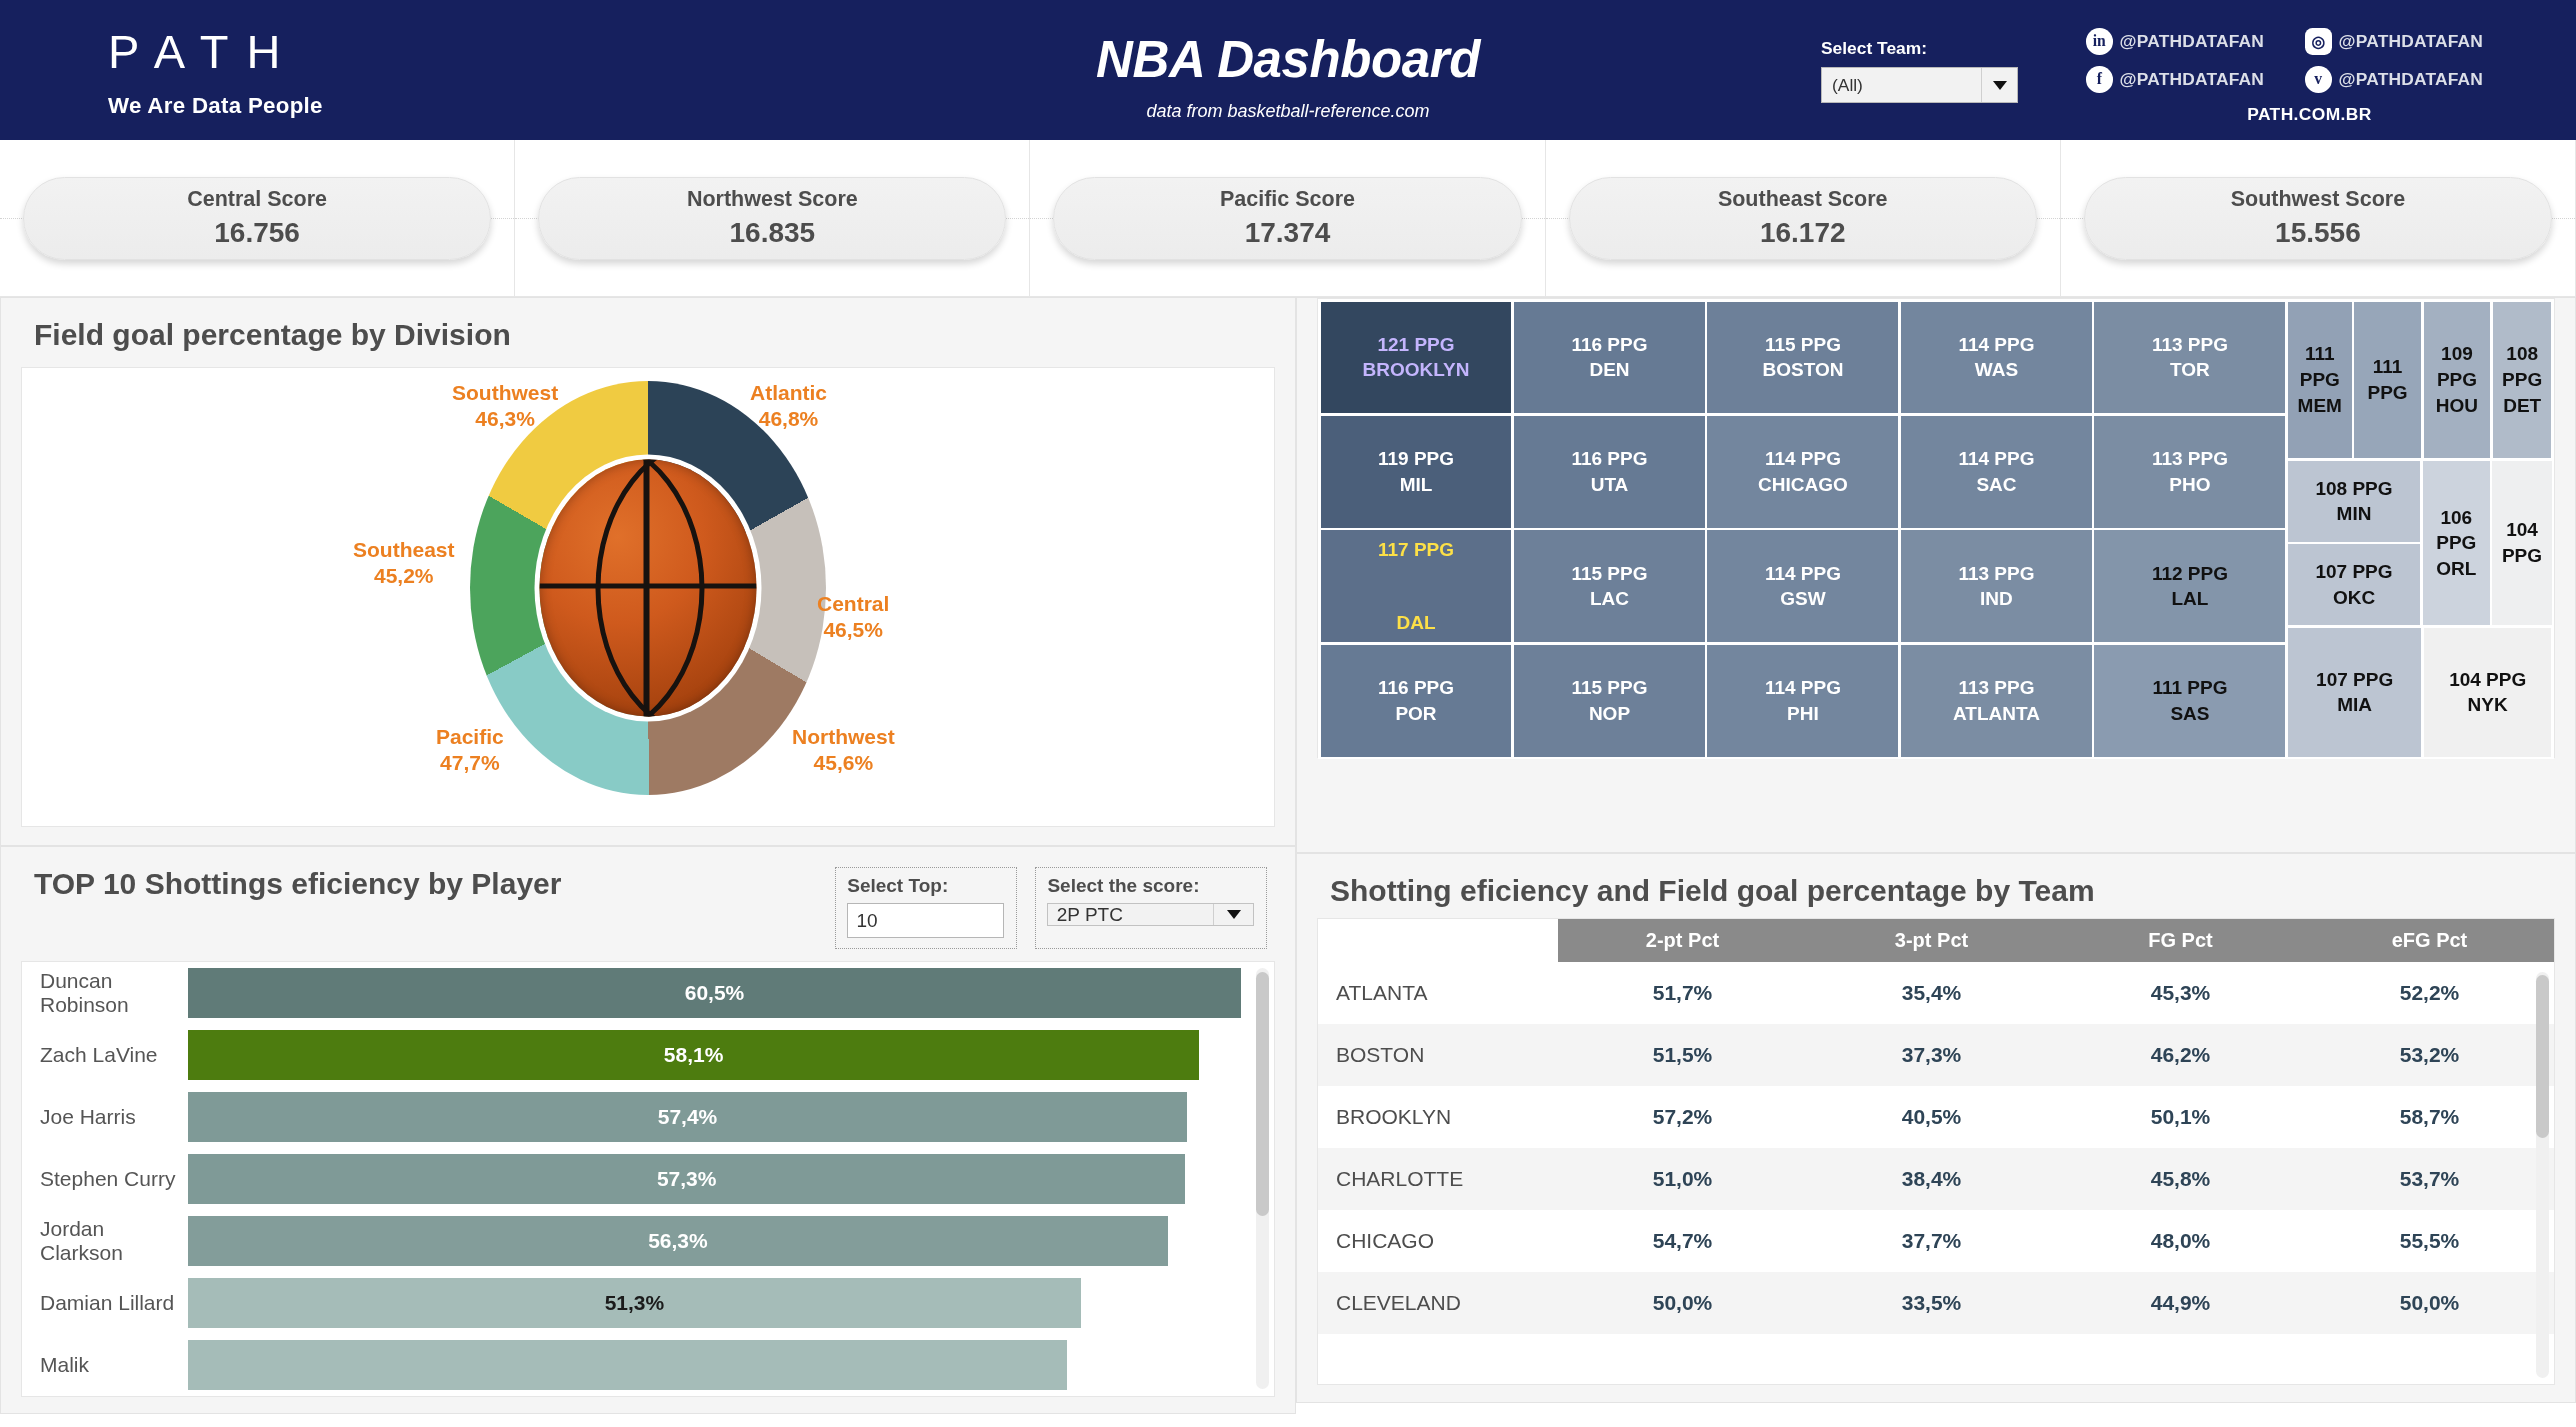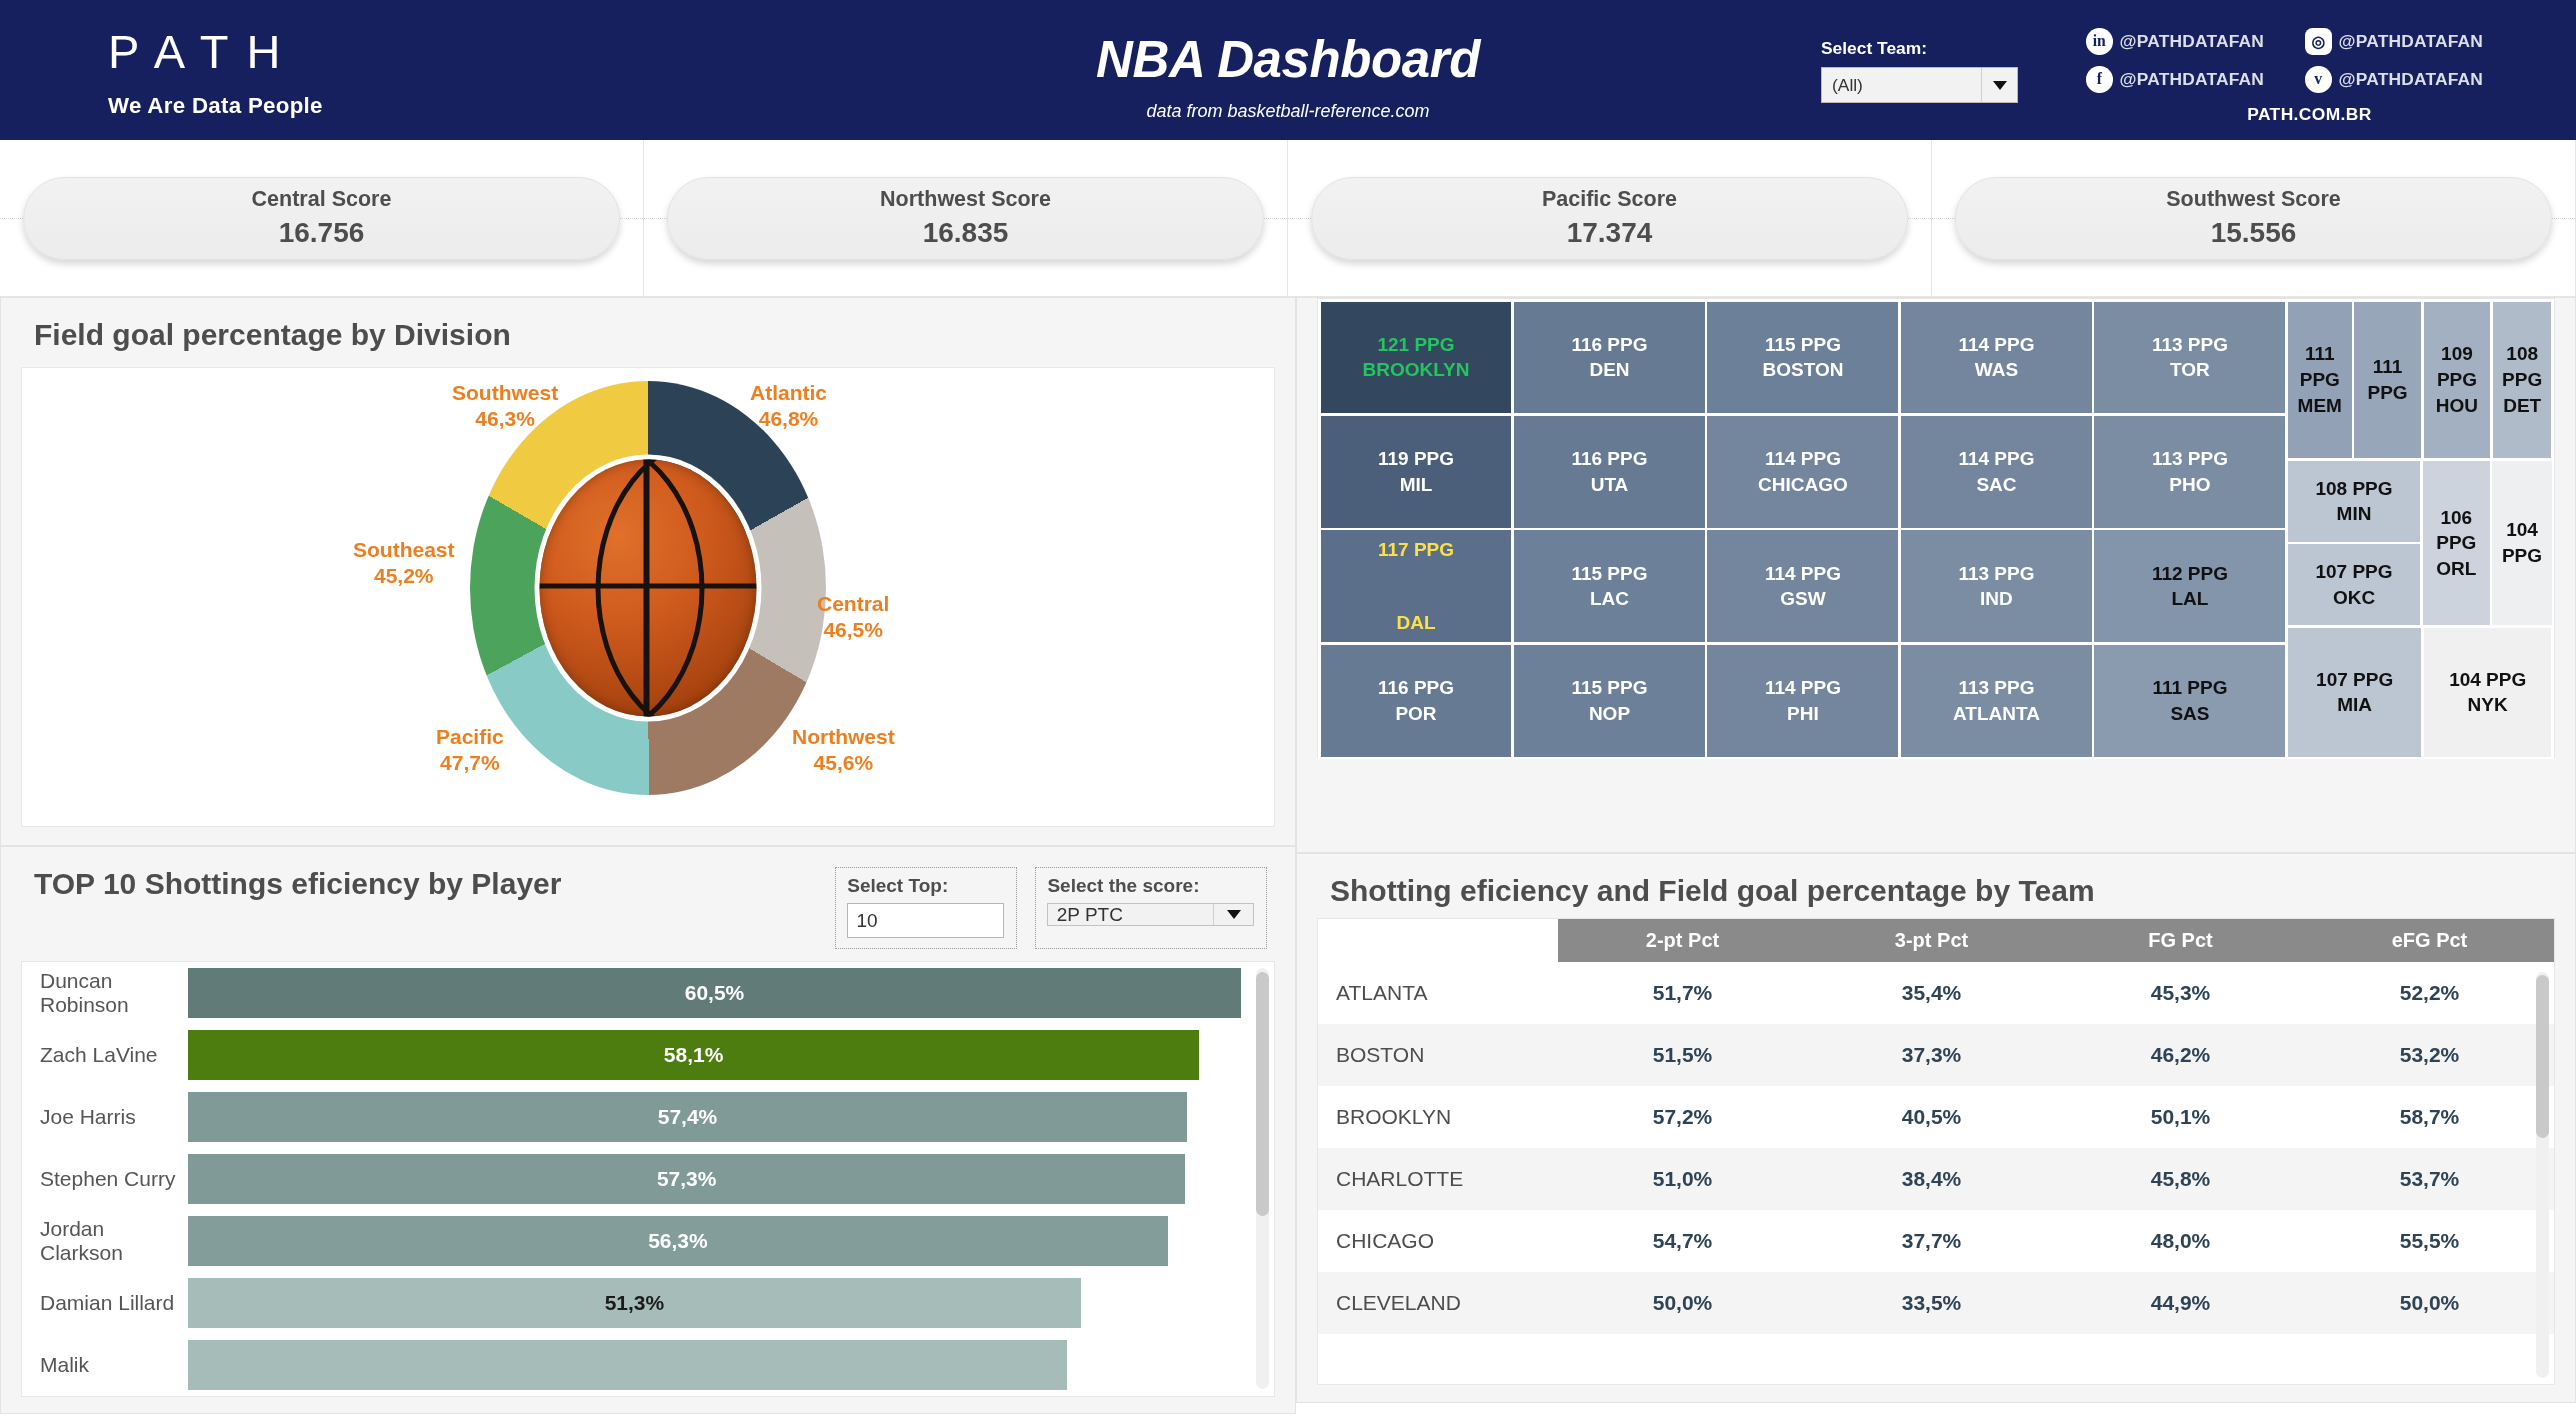--- a/index.html
+++ b/index.html
@@ -292,20 +292,26 @@
     <div class="kpi-cell">
       <div class="kpi-pill">
         <div class="kpi-title">Northwest Score</div>
         <div class="kpi-value">16.835</div>
       </div>
     </div>
     <div class="kpi-cell">
       <div class="kpi-pill">
         <div class="kpi-title">Pacific Score</div>
         <div class="kpi-value">17.374</div>
+      </div>
+    </div>
+    <div class="kpi-cell">
+      <div class="kpi-pill">
+        <div class="kpi-title">Southeast Score</div>
+        <div class="kpi-value">16.172</div>
       </div>
     </div>
     <div class="kpi-cell">
       <div class="kpi-pill">
         <div class="kpi-title">Southwest Score</div>
         <div class="kpi-value">15.556</div>
       </div>
     </div>
   </div>
 
@@ -407,21 +413,21 @@
       </div>
     </div>
   </div>
 
   <div class="col-right">
 
     <div class="panel tree-panel">
       <div class="panel-body" style="height:460px; padding:0;">
         <div class="tree-body" id="treemap">
             <div class="tree-col" style="flex: 1 1 0px;">
-              <div class="tree-tile" style="background: rgb(51, 71, 95); color: #22c55e; flex: 1 1 0px;">
+              <div class="tree-tile" style="background: rgb(51, 71, 95); color: #c4b5fd; flex: 1 1 0px;">
                 <span>121 PPG</span>
                 <span>BROOKLYN</span>
               </div>
               <div class="tree-tile" style="background: rgb(75, 95, 122); color: rgb(255, 255, 255); flex: 1 1 0px;">
                 <span>119 PPG</span>
                 <span>MIL</span>
               </div>
               <div class="tree-tile" style="background: rgb(92, 111, 138); color: #fde047; flex: 1 1 0px; gap: 48px;">
                 <span>117 PPG</span>
                 <span>DAL</span>

